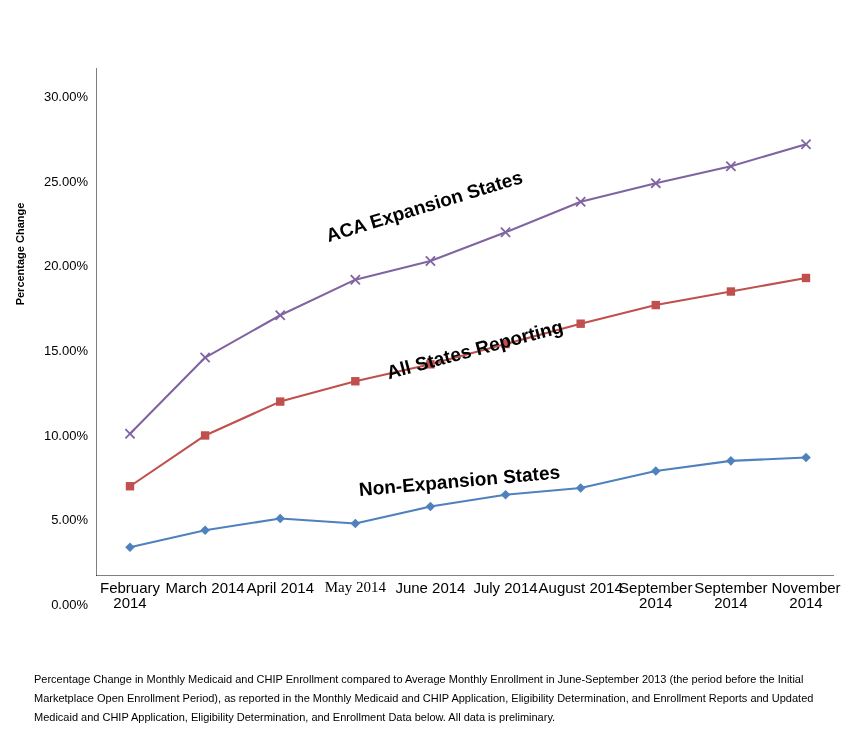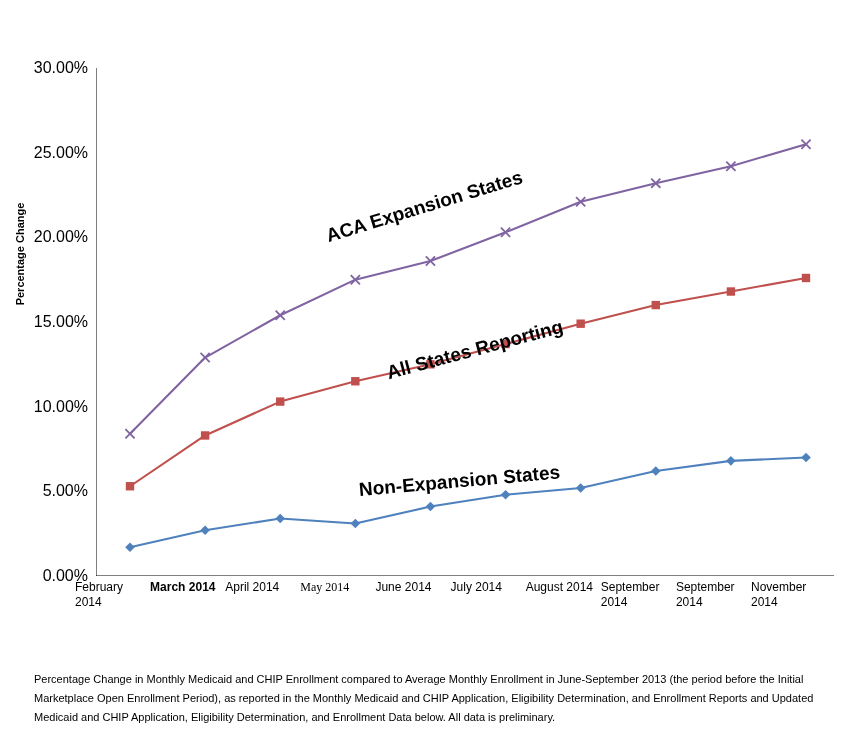--- a/index.html
+++ b/index.html
@@ -39,25 +39,26 @@
   #axis-lines {
     position: absolute;
     left: 0;
     top: 0;
     width: 100%;
     height: 100%;
   }
   .ytick-label {
     position: absolute;
     right: 8px;
-    font-size: 16px;
+    font-size: 13px;
     text-align: center;
     white-space: nowrap;
     transform: translateY(-50%);
     color: #000;
+    margin-top: 28px;
   }
   #ylabels-col {
     position: absolute;
     left: 0;
     top: 68px;
     width: 96px;
     height: 508px;
   }
   #y-axis-title {
     position: absolute;
@@ -75,22 +76,22 @@
     left: 96px;
     top: 580px;
     width: 738px;
     height: 60px;
   }
   .xtick-label {
     position: absolute;
     top: 0;
     width: 110px;
     margin-left: -55px;
-    text-align: left;
-    font-size: 12px;
+    text-align: center;
+    font-size: 15px;
     line-height: 15px;
   }
   .series-annot {
     position: absolute;
     font-size: 19px;
     font-weight: bold;
     color: #000;
     white-space: nowrap;
     transform-origin: left bottom;
   }
@@ -195,21 +196,21 @@
           <polygon points="710,384.6666666666667 714.8,389.4666666666667 710,394.2666666666667 705.2,389.4666666666667" fill="#4f81bd"></polygon>
         </g>
       </svg>
   </div>
 
   <div id="xlabels-row">
       <div class="xtick-label" style="left: 34px;">
         <div>February</div>
         <div>2014</div>
       </div>
-      <div class="xtick-label" style="left: 109.111px; font-weight: bold;">
+      <div class="xtick-label" style="left: 109.111px;">
         <div>March 2014</div>
       </div>
       <div class="xtick-label" style="left: 184.222px;">
         <div>April 2014</div>
       </div>
       <div class="xtick-label" style="left: 259.333px; font-family: Liberation Serif, serif;">
         <div>May 2014</div>
       </div>
       <div class="xtick-label" style="left: 334.444px;">
         <div>June 2014</div>

